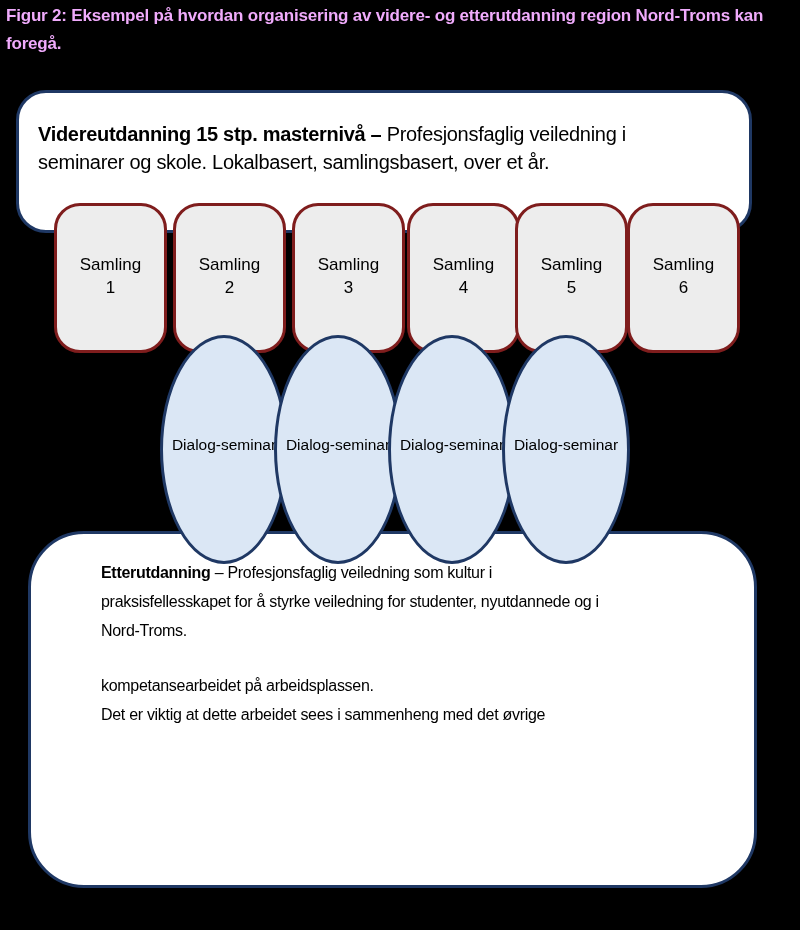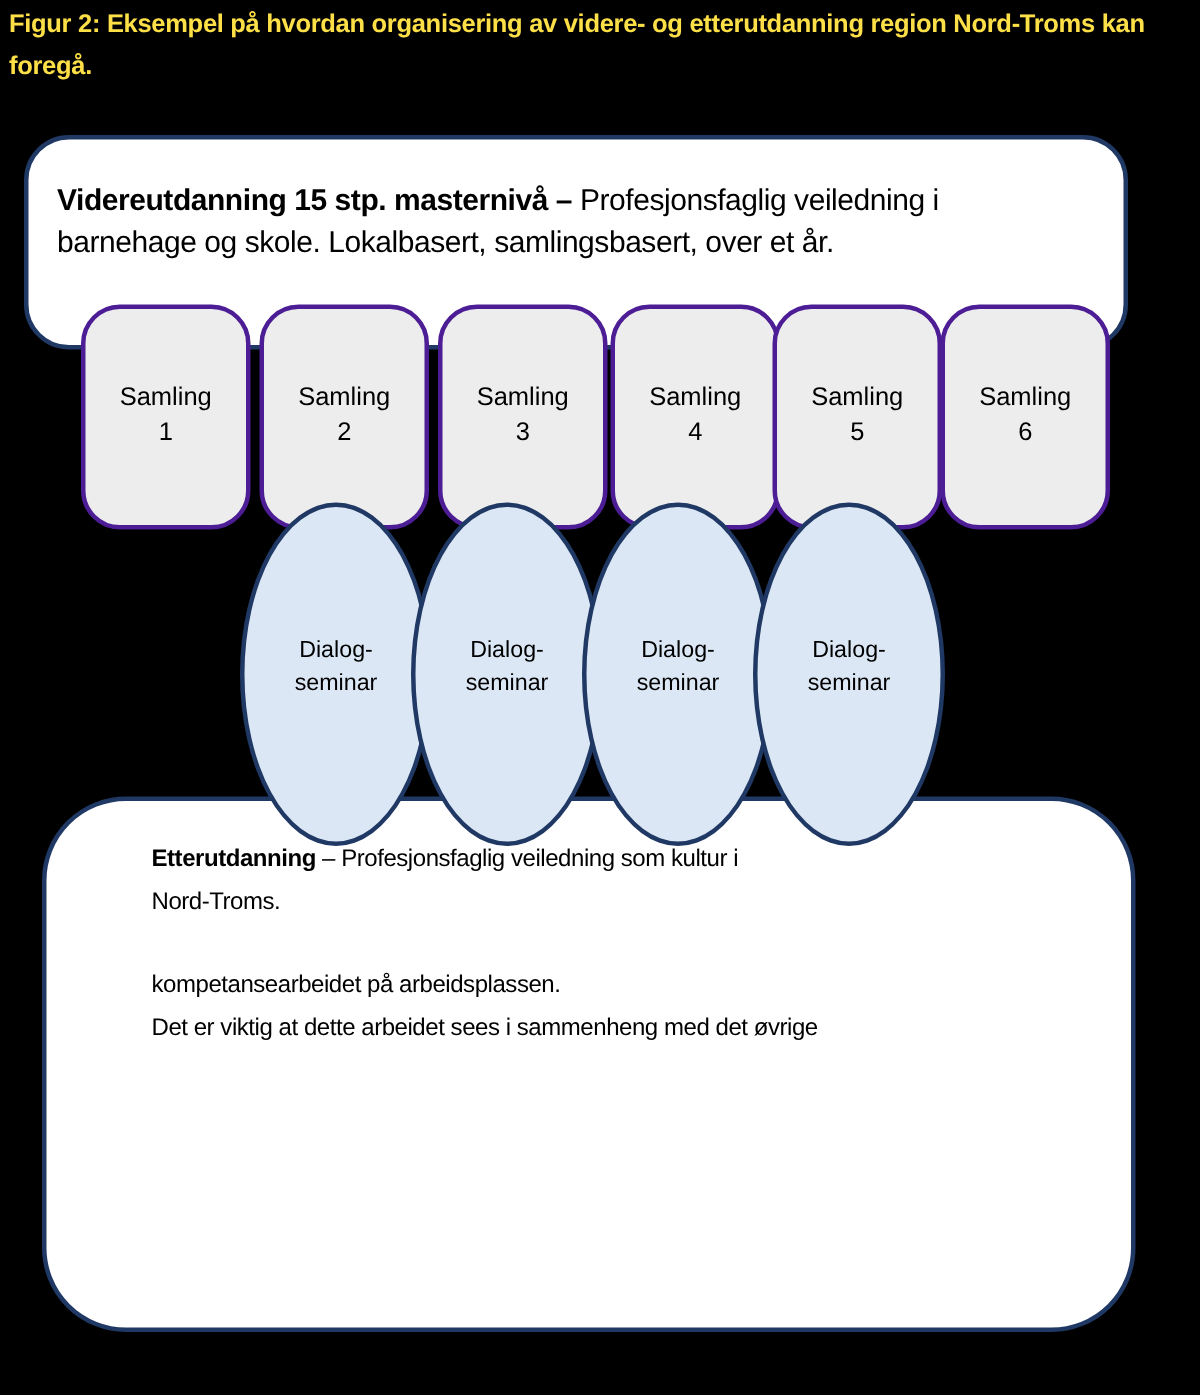--- a/index.html
+++ b/index.html
@@ -4,39 +4,39 @@
 <style>
   html,body { margin:0; padding:0; background:#000; }
   .stage {
     position:relative; width:800px; height:930px; background:#000;
     font-family:"Liberation Sans","DejaVu Sans",sans-serif; overflow:hidden;
     color:#000;
   }
   .caption {
     position:absolute; left:6px; top:2px; width:792px;
     font-size:17px; font-weight:700; line-height:28px;
-    color:#fde047; letter-spacing:-0.2px;
+    color:#f0abfc; letter-spacing:-0.2px;
   }
   .caption .cap-line { display:block; }
 
   .top-box {
     position:absolute; left:16px; top:90px; width:736px; height:143px;
     background:#ffffff; border:3px solid #1f3864; border-radius:30px;
     box-sizing:border-box; z-index:1;padding-left:17px;
   }
   .top-box-text {
     position:absolute; left:19px; top:27px; width:690px;
     font-size:20px; line-height:28px; letter-spacing:-0.3px;
   }
   .top-box-text .line { display:block; white-space:nowrap; }
   b { font-weight:700; }
 
   .samling {
     position:absolute; top:203px; width:113px; height:150px;
-    background:#ededed; border:3px solid #4c1d95; border-radius:26px;
+    background:#ededed; border:3px solid #7f1d1d; border-radius:26px;
     box-sizing:border-box; z-index:2;
     display:flex; flex-direction:column; align-items:center; justify-content:center;
     text-align:center; font-size:17px; line-height:23px; padding-bottom:4px;
   }
   .s1{left:54px}.s2{left:173px}.s3{left:292px}.s4{left:407px}.s5{left:515px}.s6{left:627px}
 
   .bottom-box {
     position:absolute; left:28px; top:531px; width:729px; height:357px;
     background:#ffffff; border:3px solid #1f3864; border-radius:56px;
     box-sizing:border-box; z-index:3;
@@ -46,39 +46,39 @@
     font-size:16px; line-height:29px; letter-spacing:-0.3px;margin-left:48px;
   }
   .bottom-box-text p { margin:0 0 26px 0; }
   .bottom-box-text p:last-child { margin-bottom:0; }
   .bottom-box-text .line { display:block; white-space:nowrap; }
 
   .ellipse {
     position:absolute; top:335px; width:128px; height:229px;
     background:#dbe7f5; border:3px solid #1f3864; border-radius:50%;
     box-sizing:border-box; z-index:4;
-    display:flex; flex-direction:column; align-items:center; justify-content:center;
+    display:flex; flex-direction:row; align-items:center; justify-content:center;
     text-align:center; font-size:15.5px; line-height:22px; padding-bottom:10px;
   }
   .e1{left:160px}.e2{left:274px}.e3{left:388px}.e4{left:502px}
 </style>
 </head>
 <body>
 
 <div class="stage">
 
   <div class="caption">
     <span class="cap-line">Figur 2: Eksempel på hvordan organisering av videre- og etterutdanning region Nord-Troms kan</span>
     <span class="cap-line">foregå.</span>
   </div>
 
   <div class="top-box">
     <div class="top-box-text">
       <span class="line"><b>Videreutdanning 15 stp. masternivå –</b><span> Profesjonsfaglig veiledning i</span></span>
-      <span class="line">barnehage og skole. Lokalbasert, samlingsbasert, over et år.</span>
+      <span class="line">seminarer og skole. Lokalbasert, samlingsbasert, over et år.</span>
     </div>
   </div>
 
   <div class="samling s1">
     <span>Samling</span>
     <span>1</span>
   </div>
   <div class="samling s2">
     <span>Samling</span>
     <span>2</span>
@@ -97,20 +97,21 @@
   </div>
   <div class="samling s6">
     <span>Samling</span>
     <span>6</span>
   </div>
 
   <div class="bottom-box">
     <div class="bottom-box-text">
       <p>
         <span class="line"><b>Etterutdanning</b><span> – Profesjonsfaglig veiledning som kultur i</span></span>
+        <span class="line">praksisfellesskapet for å styrke veiledning for studenter, nyutdannede og i</span>
         <span class="line">Nord-Troms.</span>
       </p>
       <p>
       </p>
       <p>
         <span class="line">kompetansearbeidet på arbeidsplassen.</span>
         <span class="line">Det er viktig at dette arbeidet sees i sammenheng med det øvrige</span>
       </p>
     </div>
   </div>

